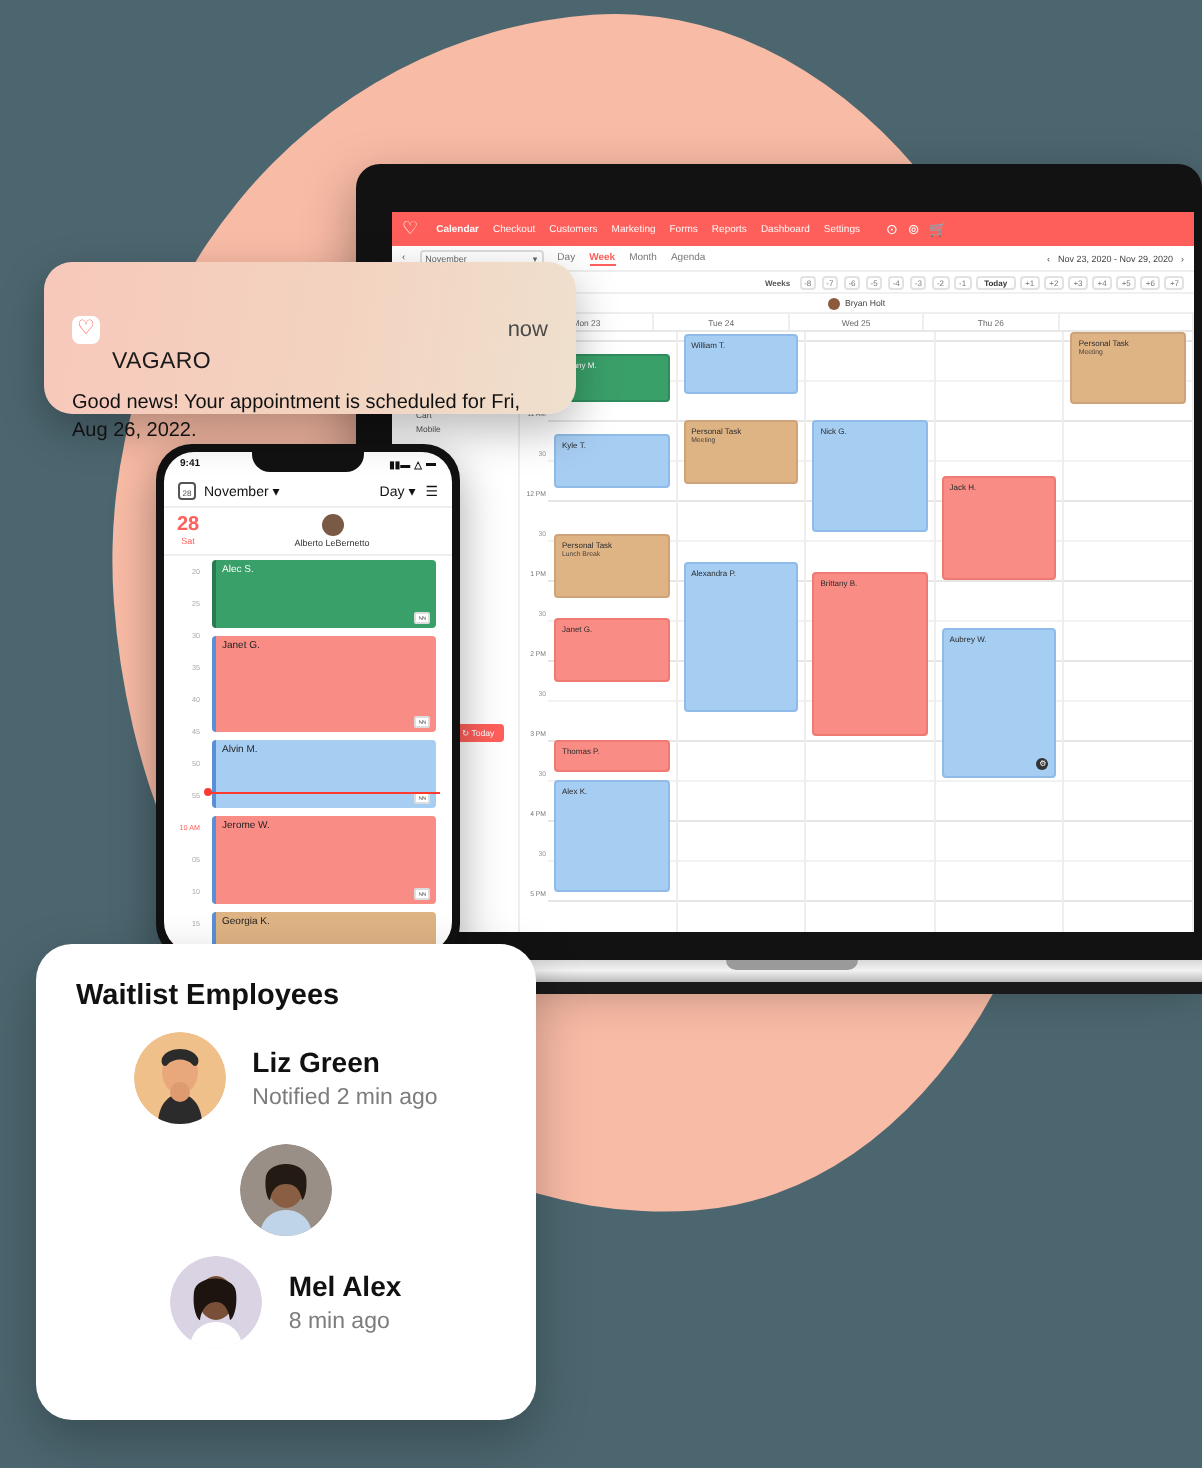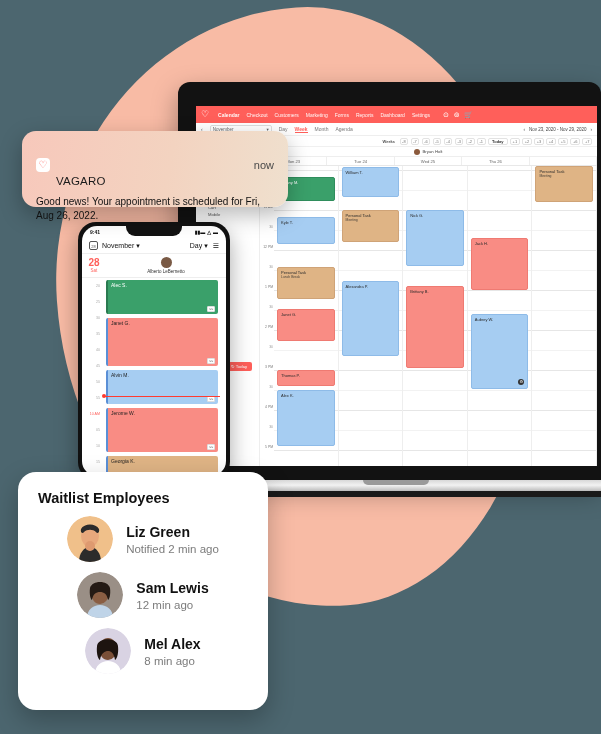--- a/index.html
+++ b/index.html
@@ -595,24 +595,20 @@
 
     <div class="wl-item">
       <span class="wl-av">
         <svg viewBox="0 0 46 46" width="46" height="46">
             <circle cx="23" cy="23" r="23" fill="#9A8F86"></circle>
             <path d="M10 46c0-8 6-13 13-13s13 5 13 13z" fill="#BFD4E8"></path>
             <ellipse cx="23" cy="21" rx="9" ry="11" fill="#8A5E43"></ellipse>
             <path d="M13 16c2-8 18-8 20 0 1 7-1 12-2 12-1-6-4-8-8-8s-7 2-8 8c-1 0-3-5-2-12z" fill="#241a14"></path>
           </svg>
       </span>
-      <span>
-        <span class="wl-name">Sam Lewis</span>
-        <span class="wl-meta" style="display:block">12 min ago</span>
-      </span>
     </div>
 
     <div class="wl-item">
       <span class="wl-av">
         <svg viewBox="0 0 46 46" width="46" height="46">
             <circle cx="23" cy="23" r="23" fill="#D9D3E3"></circle>
             <path d="M10 46c0-8 6-13 13-13s13 5 13 13z" fill="#ffffff"></path>
             <ellipse cx="23" cy="21" rx="9" ry="11" fill="#7A4F38"></ellipse>
             <path d="M12 18c1-9 20-9 21 0 1 9-2 14-3 14-1-7-4-9-7-9s-7 2-8 9c-1 0-4-5-3-14z" fill="#1d1410"></path>
           </svg>

